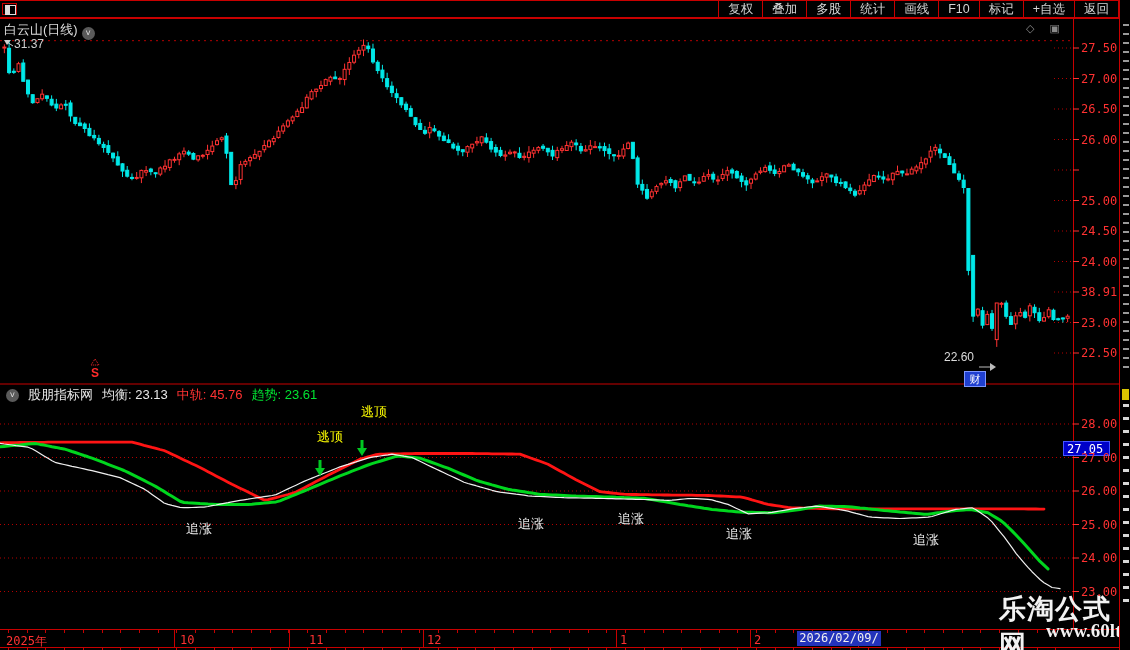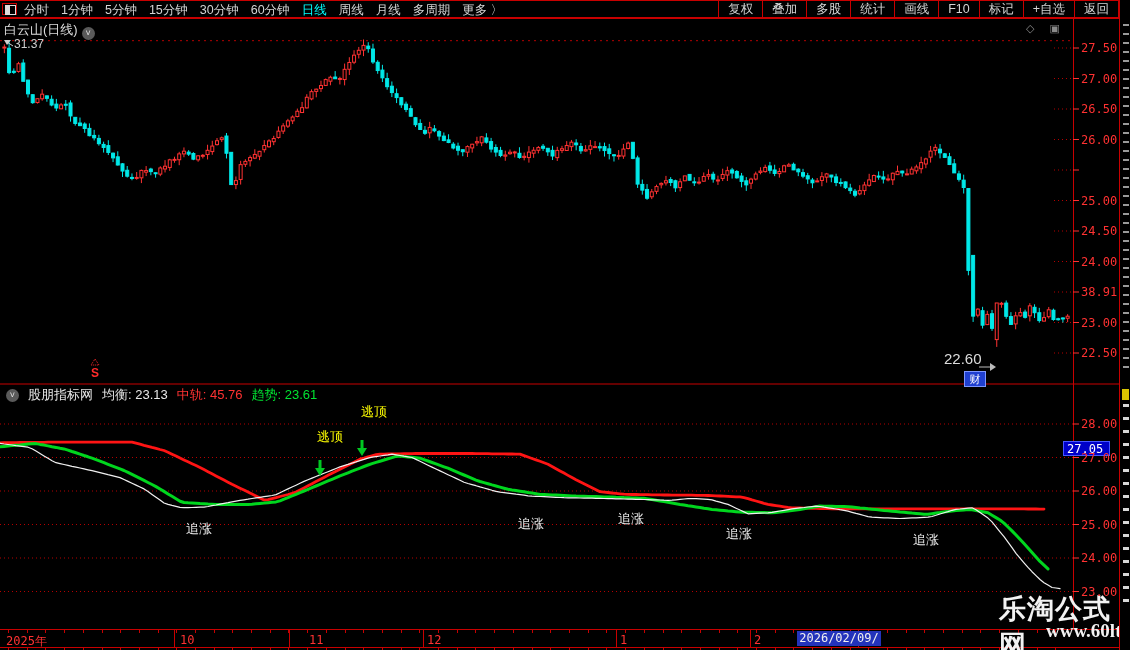--- a/index.html
+++ b/index.html
@@ -19,21 +19,21 @@
   #tb-right{position:absolute;right:11px;top:0;height:17px;display:flex;align-items:center;
             font-size:12.5px;color:#d4d4d4;border-left:1px solid #c80000;}
   #tb-right .tbi{padding:0 9px;border-right:1px solid #c80000;height:17px;line-height:17px;}
   .winicons{position:absolute;left:1026px;top:22px;color:#8a8a8a;font-size:11px;letter-spacing:6px;}
   
   #main-title{position:absolute;left:4px;top:21px;color:#dcdcdc;font-size:13px;}
   .chev{display:inline-block;width:13px;height:13px;border-radius:50%;background:#5a5a5a;color:#e6e6e6;
         font-size:9px;line-height:12px;text-align:center;vertical-align:-2px;margin-left:4px;}
   #high-label{position:absolute;left:14px;top:37px;color:#cfcfcf;font-size:12px;}
   #sell-marker{position:absolute;left:91px;top:366px;color:#ff2a2a;font-size:12px;font-weight:bold;}
-  #low-label{position:absolute;left:944px;top:350px;color:#dcdcdc;font-size:15px;}
+  #low-label{position:absolute;left:944px;top:350px;color:#dcdcdc;font-size:12px;}
   #news-badge{position:absolute;left:964px;top:371px;width:20px;height:14px;background:#1f3fd0;
               border:1px solid #7d96ff;color:#fff;font-size:11px;line-height:14px;text-align:center;}
   #ind-header{position:absolute;left:2px;top:386px;display:flex;gap:9px;align-items:center;
               font-size:13px;white-space:nowrap;}
   #ind-title{color:#e6e6e6;text-align:center;}
   #val-highlight{position:absolute;left:1063px;top:441px;width:47px;height:15px;background:#0000c8;
                  border:1px solid #4656ff;color:#fff;font-size:12px;line-height:15px;
                  font-family:"DejaVu Sans Mono",monospace;padding-left:3px;box-sizing:border-box;}
   .axis-label{position:absolute;color:#ff3232;font-size:12px;font-family:"DejaVu Sans Mono",monospace;
               line-height:12px;}
@@ -569,33 +569,20 @@
       <polygon points="315,468 325,468 320,476" fill="#00c822"></polygon>
       <polygon points="95,359 99,365 91,365" fill="none" stroke="#ff2a2a" stroke-width="1" stroke-dasharray="1 1"></polygon>
       <line x1="13" y1="46" x2="7" y2="42" stroke="#cfcfcf" stroke-width="1"></line>
       <polygon points="4,40 11,40 7,45" fill="#cfcfcf"></polygon>
       <line x1="979" y1="367" x2="991" y2="367" stroke="#bbbbbb" stroke-width="1"></line>
       <polygon points="990,363 990,371 996,367" fill="#bbbbbb"></polygon>
     </svg>
 
   <div id="toolbar">
     <div id="tb-icon"></div>
-    <div id="tb-left">
-        <span class="tbi">分时</span>
-        <span class="tbi">1分钟</span>
-        <span class="tbi">5分钟</span>
-        <span class="tbi">15分钟</span>
-        <span class="tbi">30分钟</span>
-        <span class="tbi">60分钟</span>
-        <span class="tbi active">日线</span>
-        <span class="tbi">周线</span>
-        <span class="tbi">月线</span>
-        <span class="tbi">多周期</span>
-        <span class="tbi">更多 〉</span>
-      </div>
     <div id="tb-right">
         <span class="tbi">复权</span>
         <span class="tbi">叠加</span>
         <span class="tbi">多股</span>
         <span class="tbi">统计</span>
         <span class="tbi">画线</span>
         <span class="tbi">F10</span>
         <span class="tbi">标记</span>
         <span class="tbi">+自选</span>
         <span class="tbi">返回</span>

